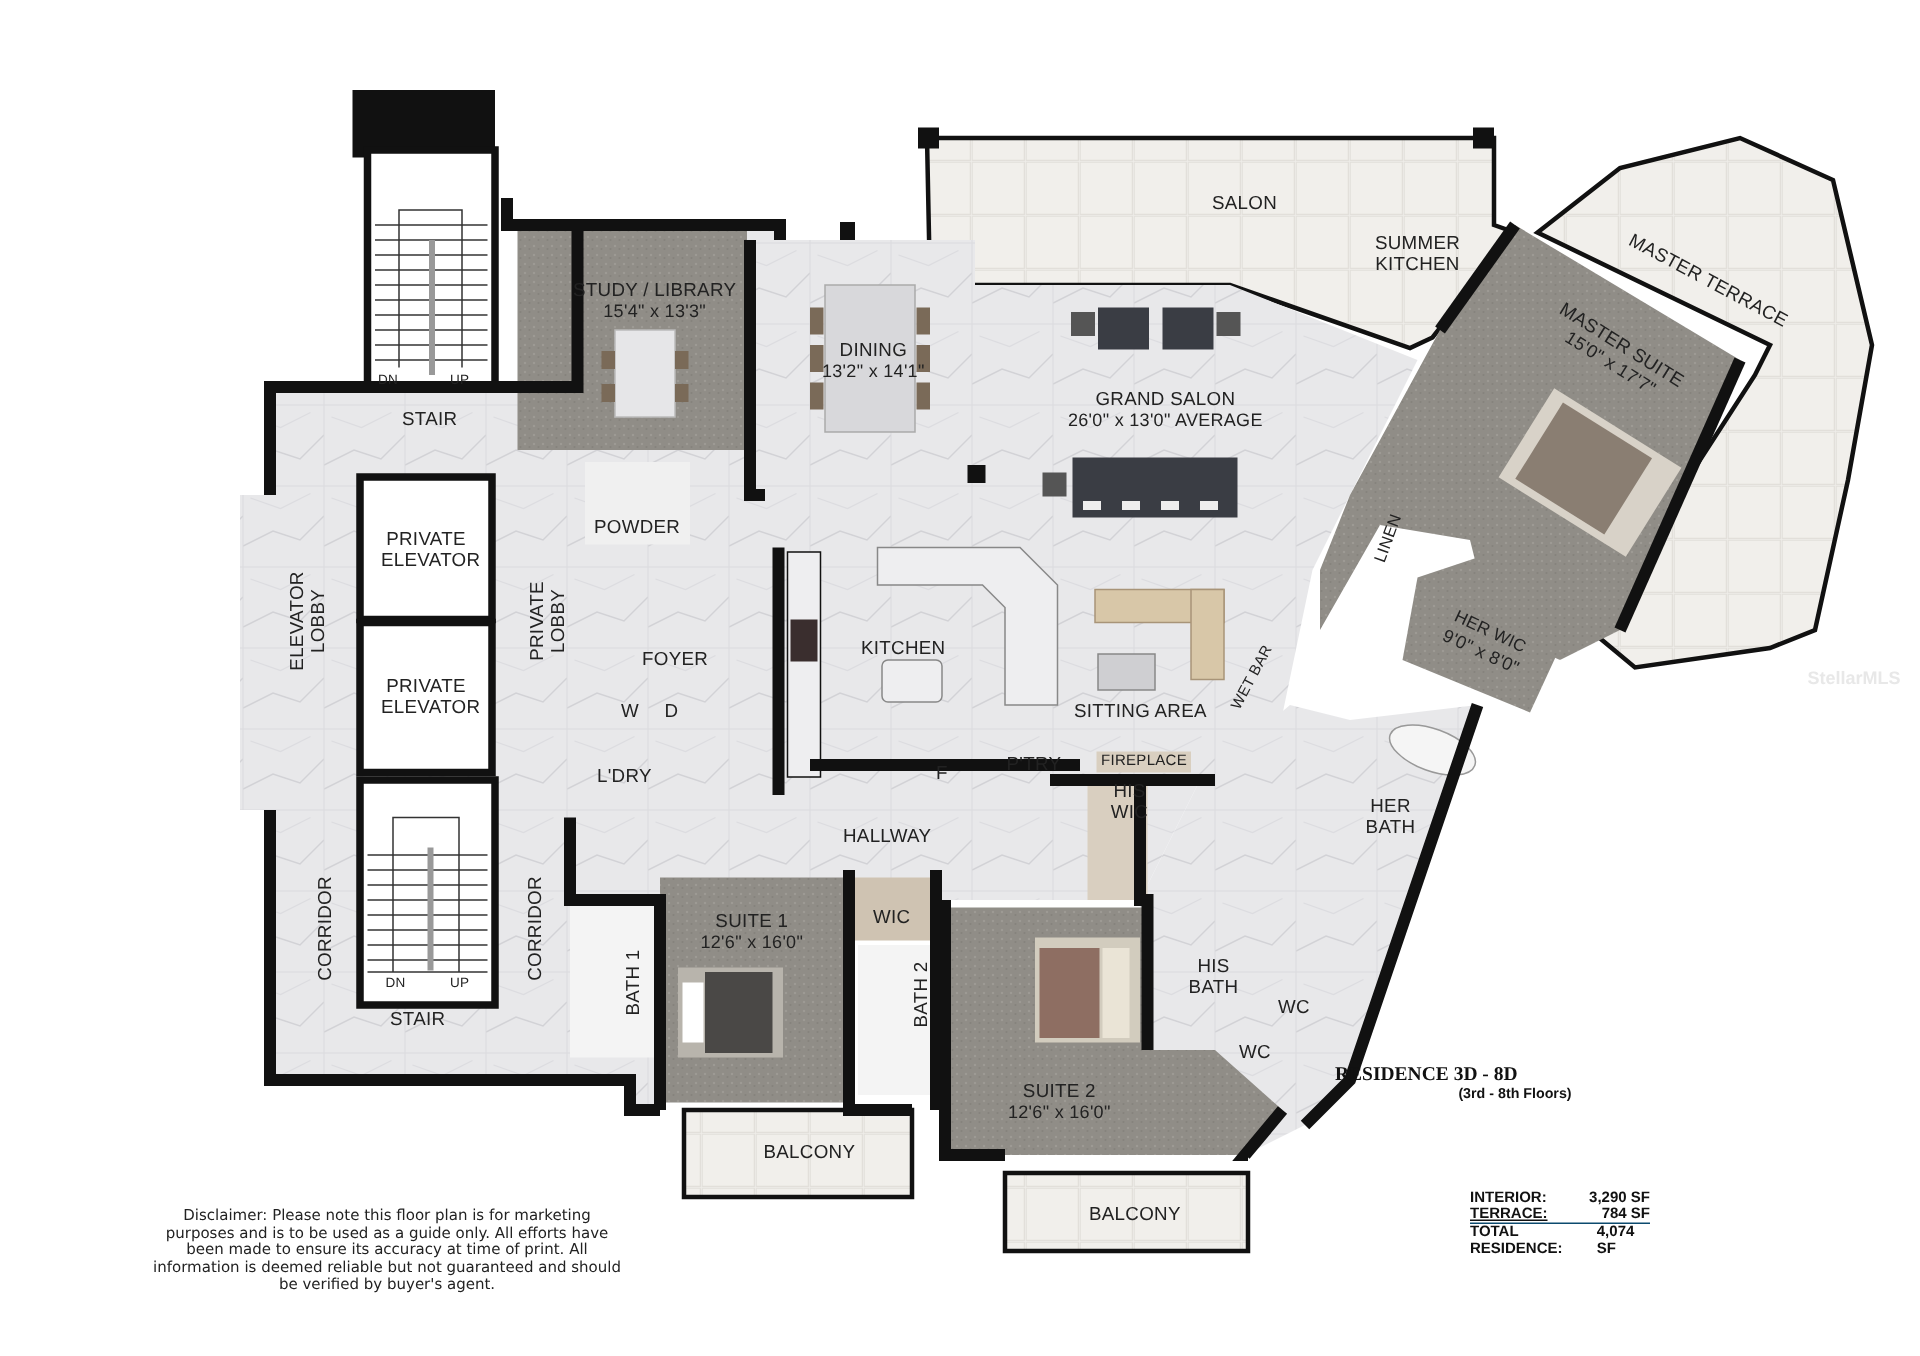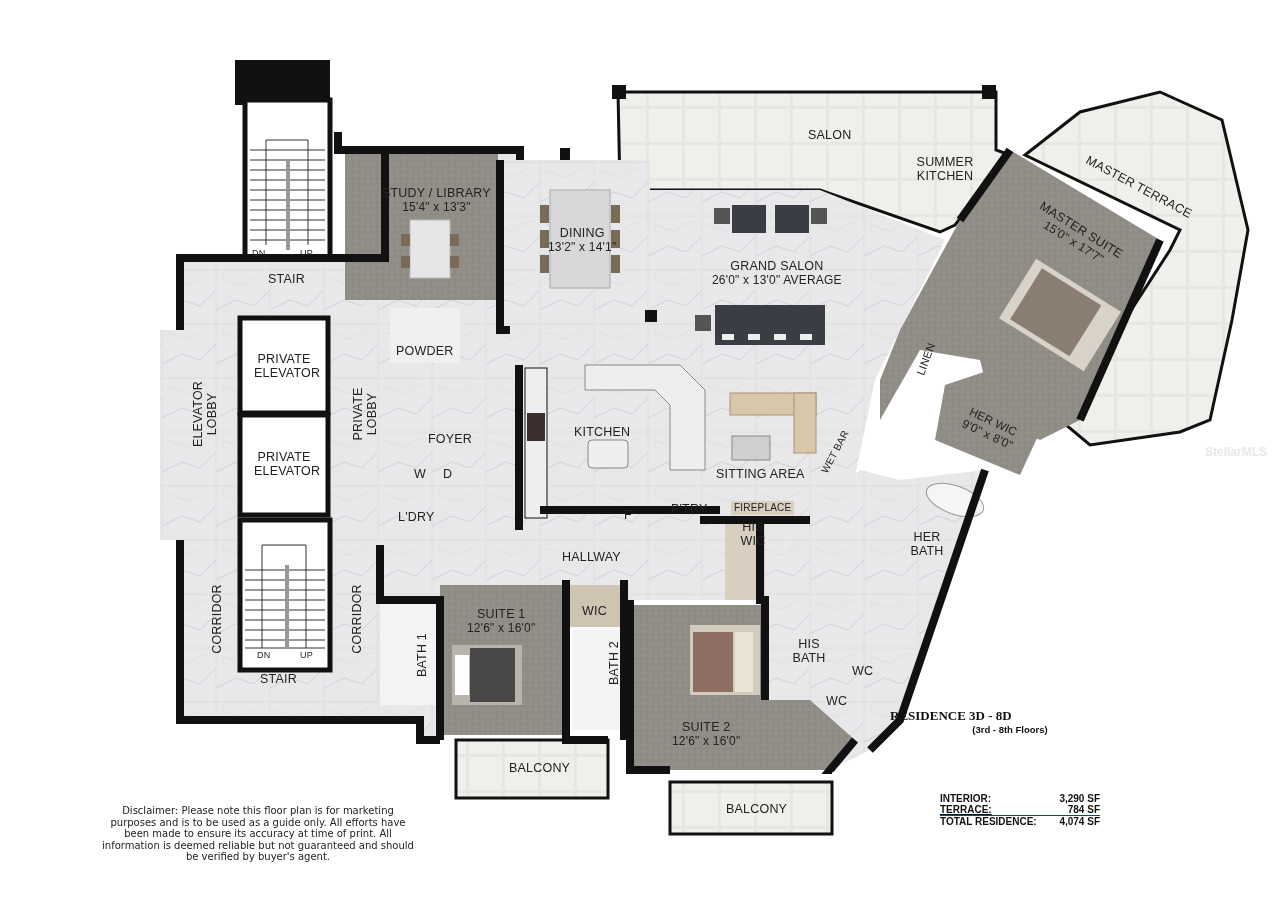--- a/index.html
+++ b/index.html
@@ -6,21 +6,21 @@
   body{width:1280px;height:904px;position:relative;overflow:hidden;font-family:"Liberation Sans",sans-serif;}
   #plan{position:absolute;left:0;top:0;width:1280px;height:904px;}
   .lbl{position:absolute;font-family:"Liberation Sans",sans-serif;font-size:12.5px;color:#222;text-align:center;white-space:nowrap;line-height:14px;letter-spacing:0.2px;}
   .lbl .dim{display:block;font-size:12px;}
   .vert{transform:rotate(-90deg);transform-origin:center center;}
   .info{position:absolute;left:930px;top:708px;width:320px;color:#111;}
   .info .t{font-family:Liberation Serif, serif;font-weight:bold;font-size:13px;text-align:left;margin-left:-40px;width:240px;}
   .info .s{font-weight:bold;font-size:9.5px;text-align:center;margin-left:-40px;width:240px;}
   .info .d{font-weight:bold;font-size:10px;text-align:center;width:320px;margin-top:10px;line-height:12px;}
   .area{position:absolute;left:940px;top:793px;width:160px;font-weight:bold;font-size:10px;line-height:11px;color:#111;}
-  .area .row{display:flex;justify-content:space-between;}
+  .area .row{display:flex;justify-content:space-between;margin-left:40px;}
   .area .u{text-decoration:underline;}
   .area .tot{border-top:1px solid #0c4a6e;}
   .disc{position:absolute;left:98px;top:805px;width:320px;font-family:"DejaVu Sans",sans-serif;font-size:10px;line-height:11.5px;text-align:center;color:#222;}
   .wm{position:absolute;left:1205px;top:445px;font-size:12px;color:#e8e8e8;font-weight:bold;}
 </style>
 </head>
 <body>
 
 <svg id="plan" viewBox="0 0 1280 904" xmlns="http://www.w3.org/2000/svg">
   <defs>

